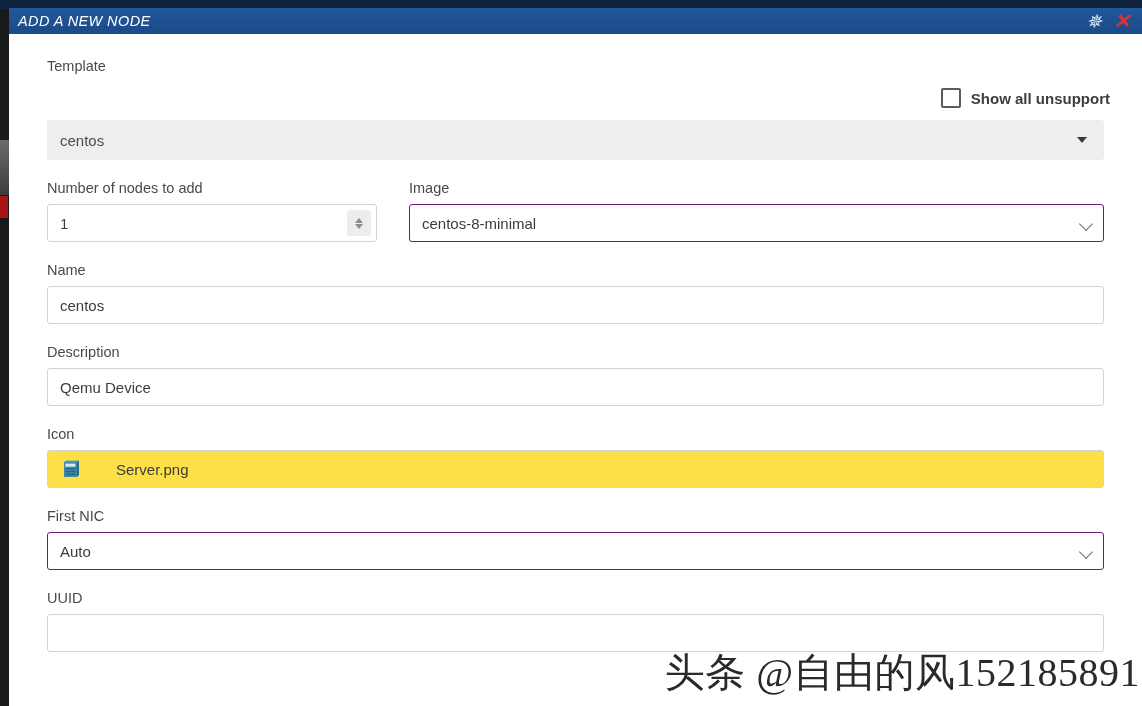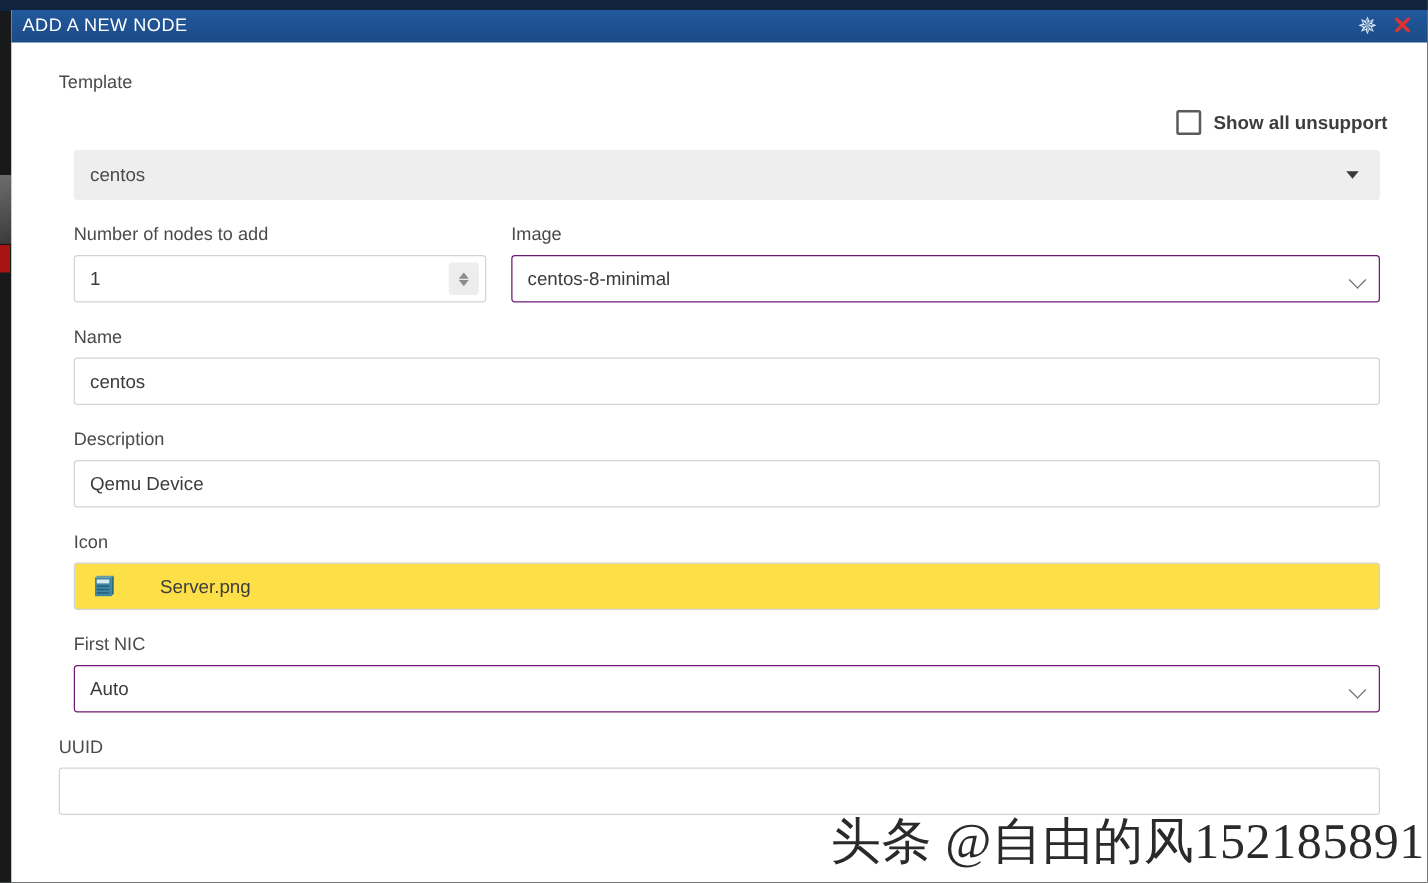--- a/index.html
+++ b/index.html
@@ -53,20 +53,21 @@
 
   
   #title-bar {
     height: 26px;
     background: #1d4e8f;
     background: linear-gradient(180deg,#23589c 0%, #1b4b87 100%);
     display: flex;
     align-items: center;
     padding: 0 6px 0 9px;
     box-sizing: border-box;
+    font-style: italic;
   }
   #title-text {
     color: #ffffff;
     font-size: 14.5px;
     letter-spacing: 0.4px;
     flex: 1;
     white-space: nowrap;
   }
   .titlebar-btn {
     width: 28px; height: 24px;
@@ -94,39 +95,39 @@
   }
   .field-label {
     font-size: 14.5px;
     font-weight: normal;
     color: #4a4a4a;
     margin-bottom: 8px;
     display: block;
   }
   .row2 {
     display: flex;
-    gap: 20px;
+    gap: 32px;
     align-items: center;
   }
   .col { flex: 1; min-width: 0; }
 
   .text-input {
     width: 100%;
     box-sizing: border-box;
     height: 38px;
     border: 1px solid #d4d4d4;
     border-radius: 3px;
     background: #ffffff;
     font-family: "Liberation Sans", sans-serif;
     font-size: 15px;
     color: #3c3c3c;
     padding: 0 12px;
     outline: none;
   }
-  .block { margin-bottom: 20px; margin-left: 12px; }
+  .block { margin-bottom: 20px; }
 
   
   #template-combo {
     width: 100%;
     box-sizing: border-box;
     height: 40px;
     background: #eeeeee;
     border: 1px solid #eeeeee;
     border-radius: 3px;
     display: flex;

